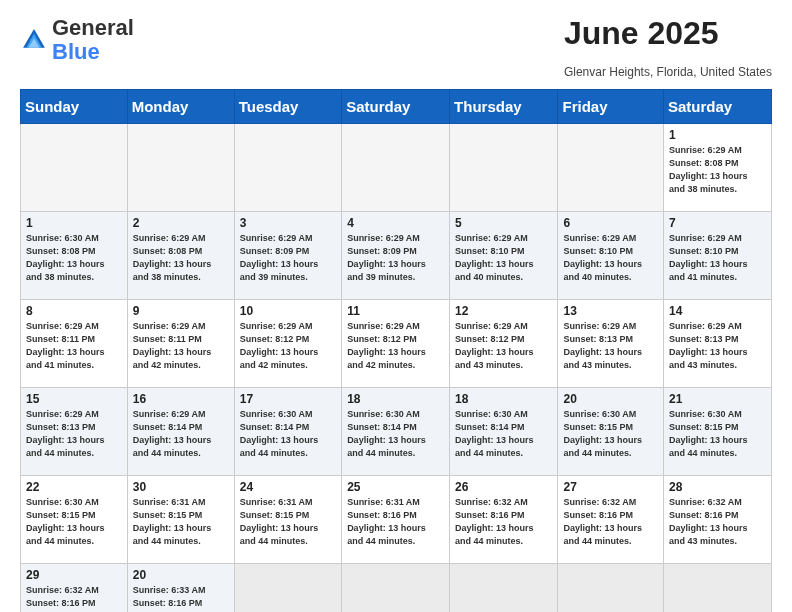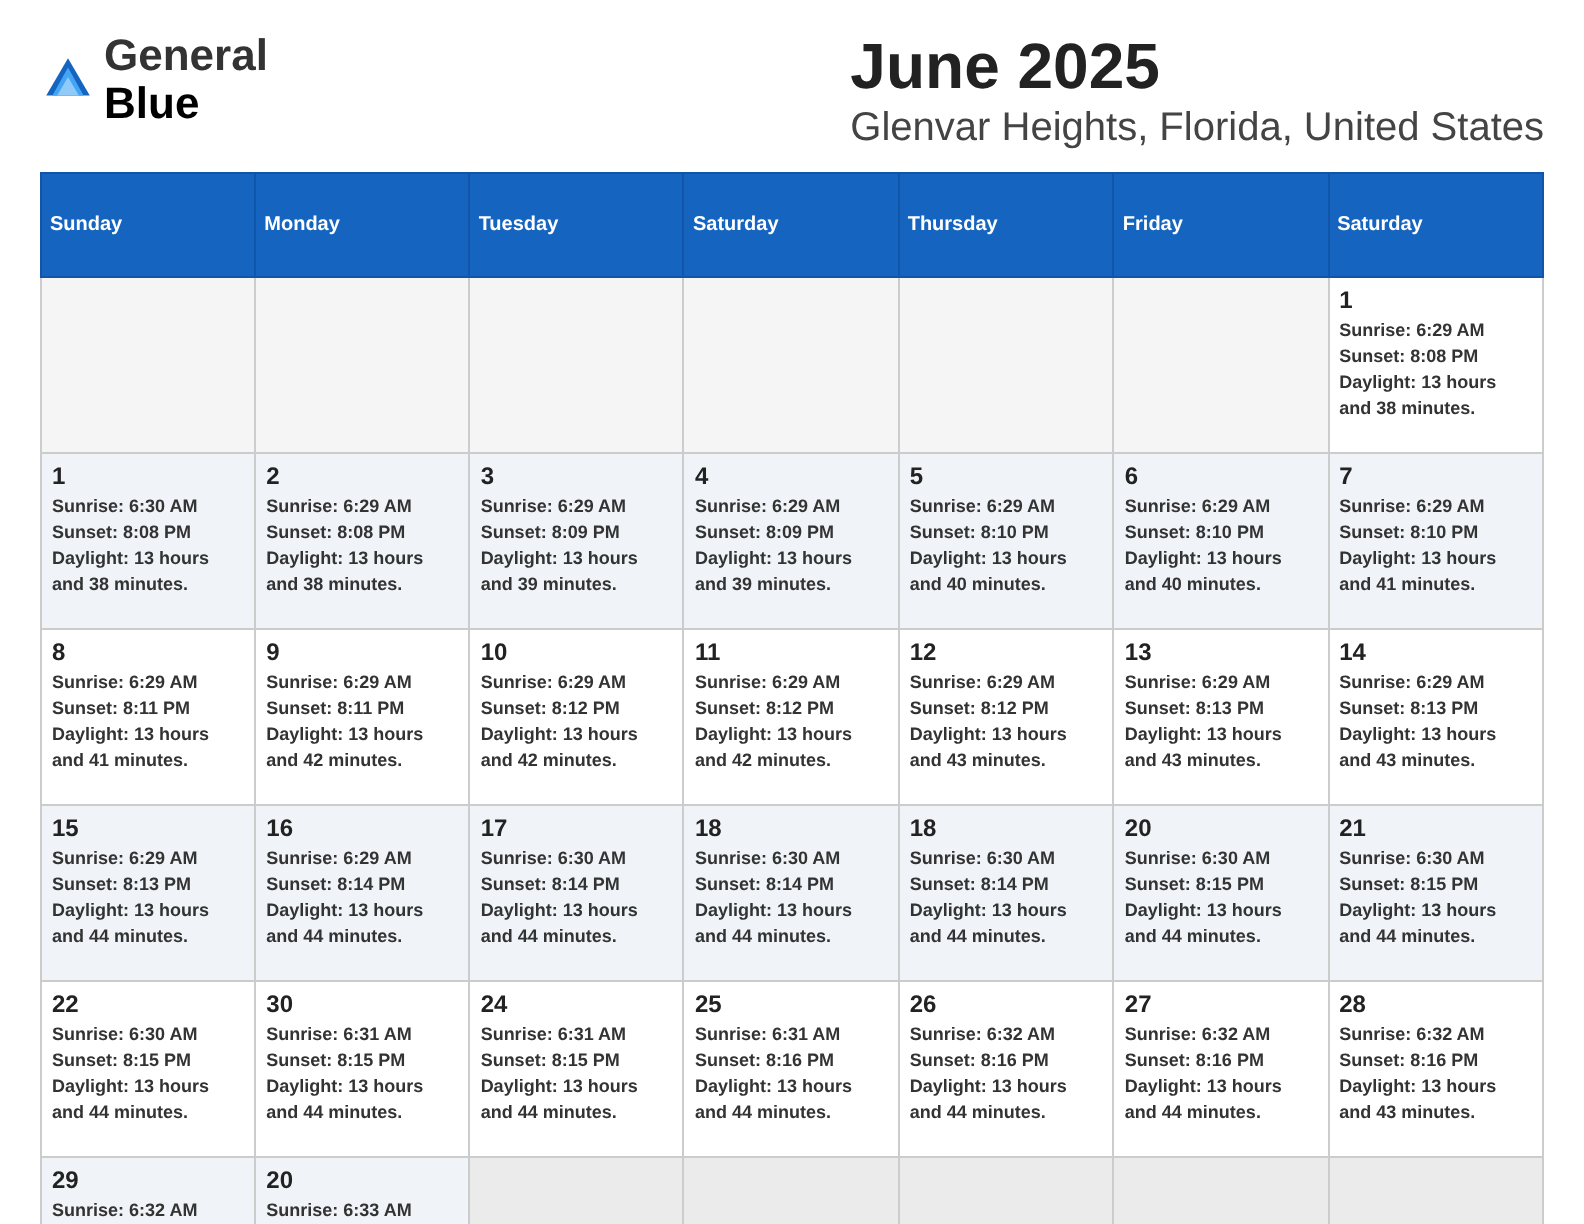--- a/index.html
+++ b/index.html
@@ -26,50 +26,50 @@
       display: flex;
       align-items: center;
       gap: 4px;
     }
     .logo-text {
       font-size: 22px;
       font-weight: bold;
       line-height: 1.1;
     }
     .logo-text .general { color: #333; }
-    .logo-text .blue { color: #000000; }
+    .logo-text .blue { color: #3b82f6; }
     .logo-icon {
       width: 28px;
       height: 28px;
     }
     .title-block {
       text-align: left;
     }
     .month-title {
       font-size: 32px;
       font-weight: bold;
       color: #222;
       line-height: 1.1;
     }
     .location {
-      font-size: 20px;
+      font-size: 12px;
       color: #444;
-      margin-top: 2px;
+      margin-top: 14px;
     }
     .calendar {
       width: 100%;
       border-collapse: collapse;
       border: 1px solid #bbb;
     }
     .calendar th {
       background: #1565c0;
       color: #fff;
-      font-size: 10px;
-      font-weight: bold;
-      padding: 20px 4px;
+      font-size: 15px;
+      font-weight: bold;
+      padding: 8px 4px;
       text-align: left;
       border: 1px solid #1155aa;
     }
     .calendar td {
       vertical-align: top;
       border: 1px solid #ccc;
       padding: 4px 5px;
       width: 113px;
       height: 88px;
       font-size: 9.5px;

